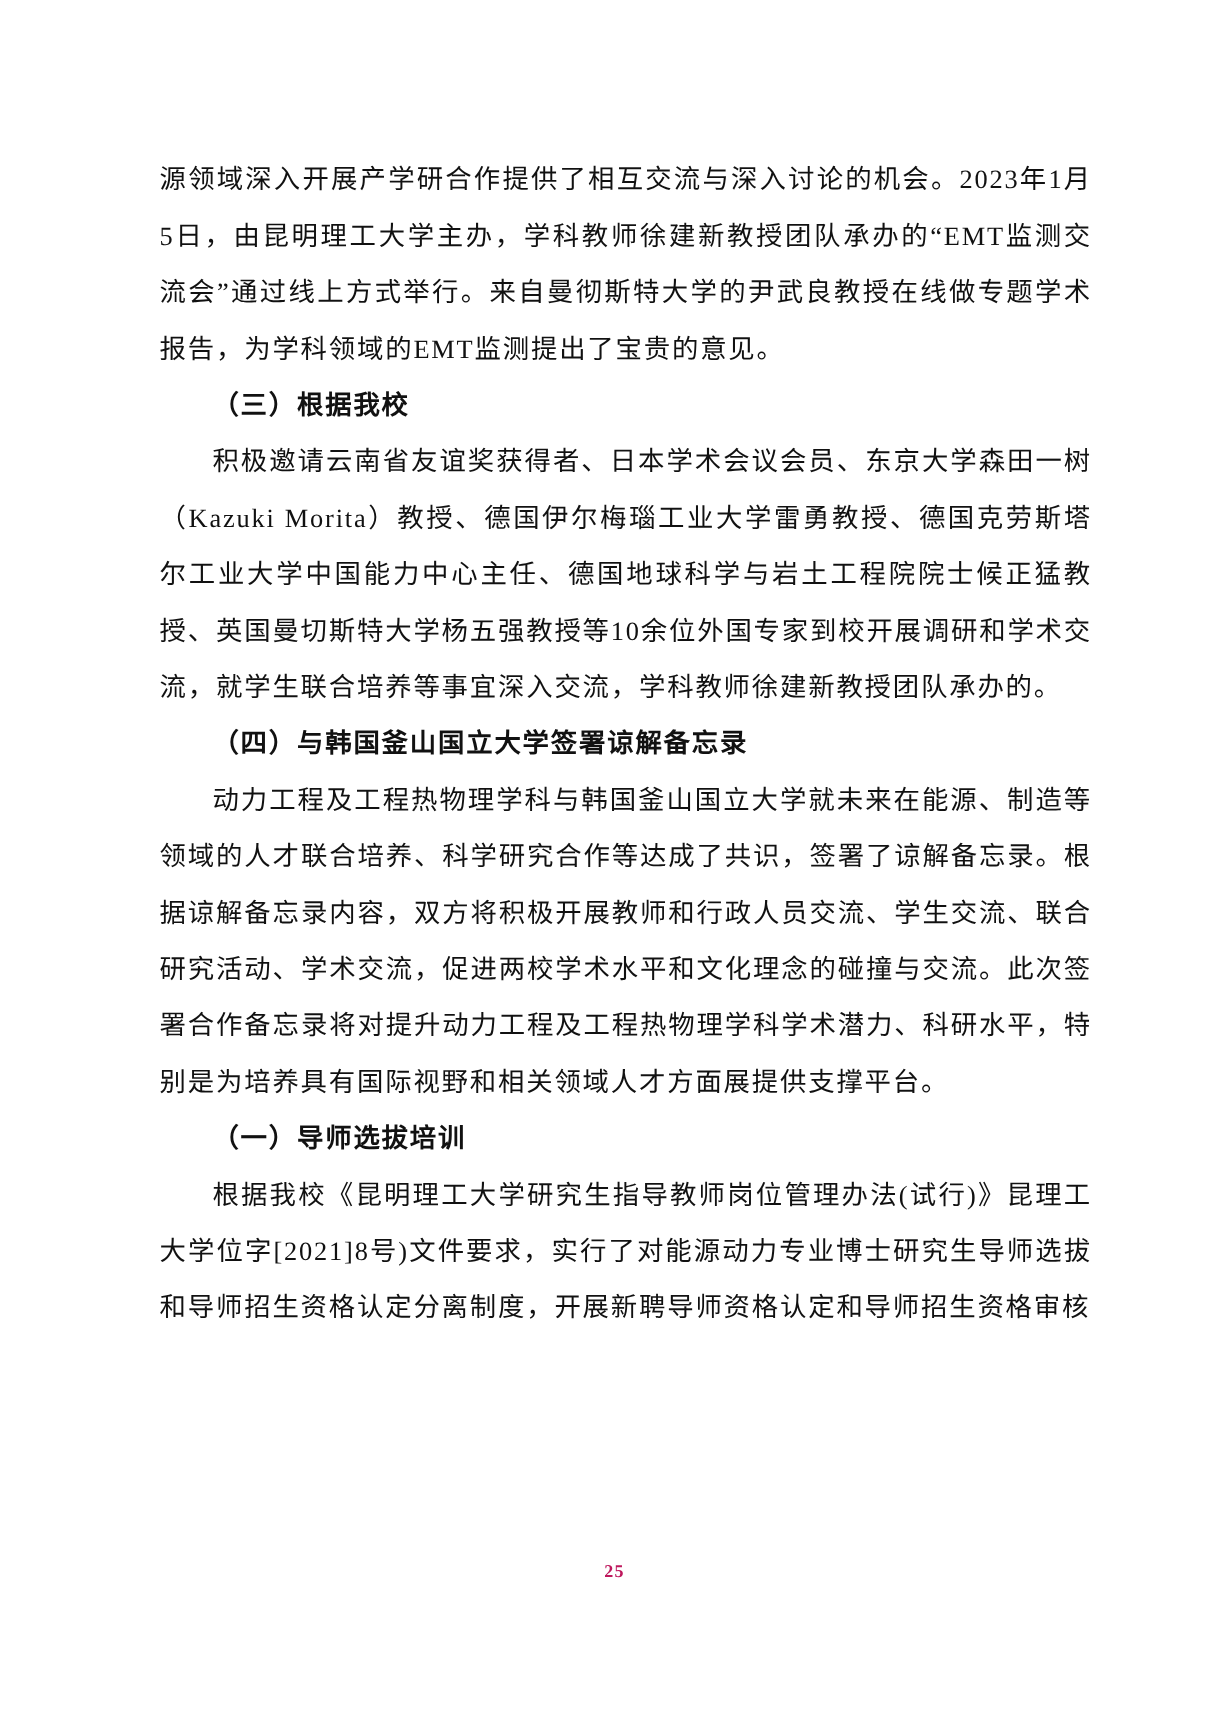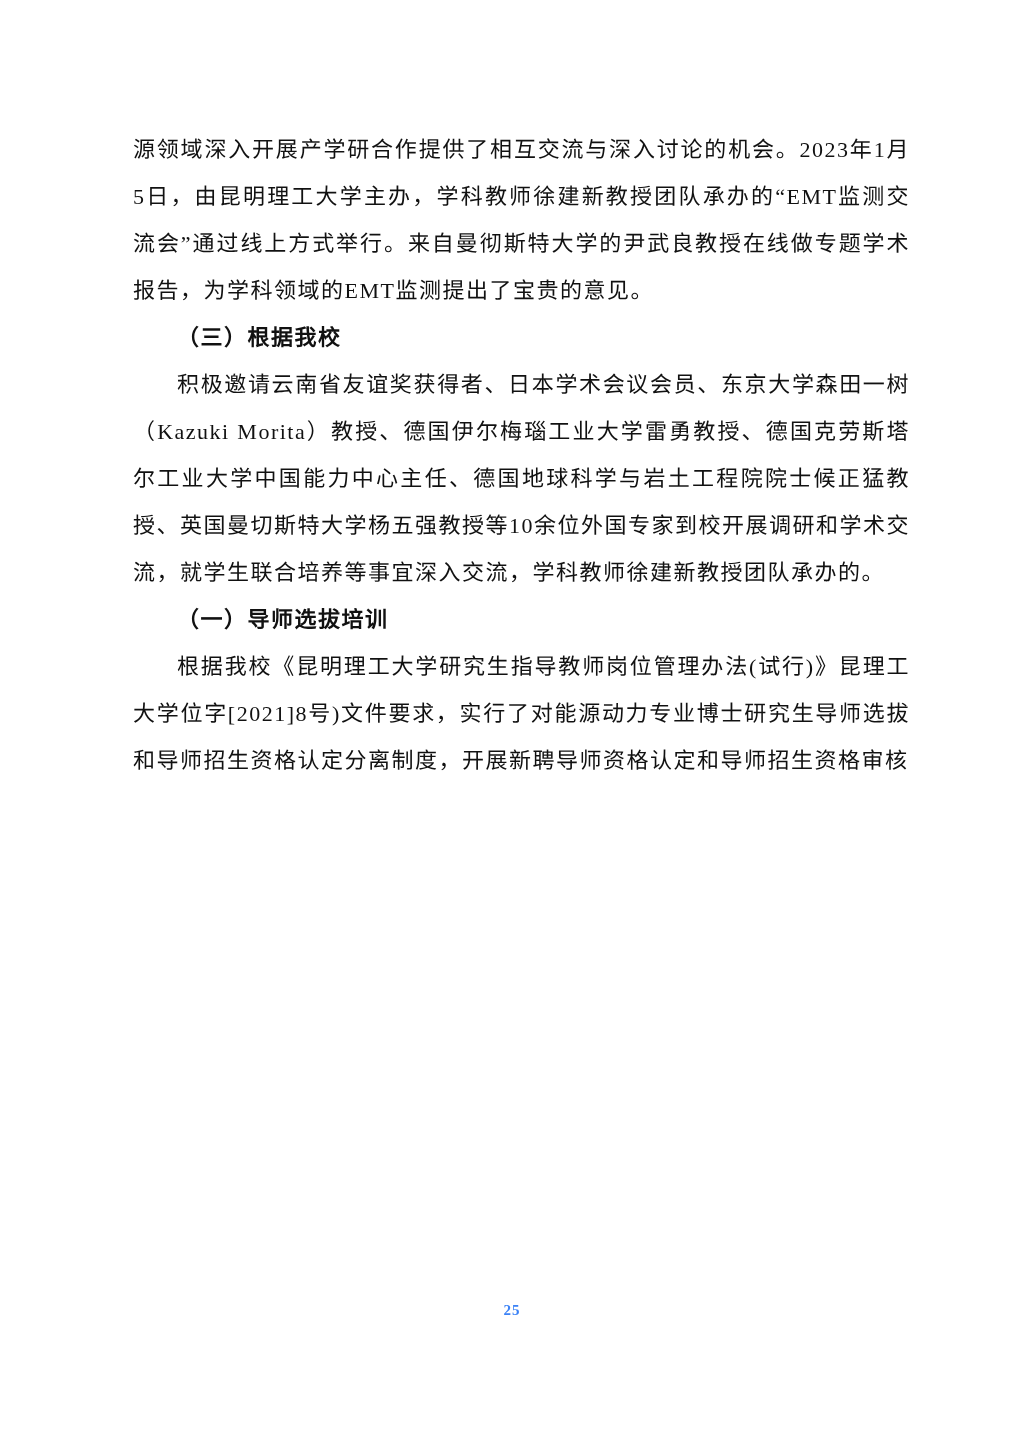--- a/index.html
+++ b/index.html
@@ -53,36 +53,38 @@
   }
   .page-number {
     position: absolute;
     left: 0;
     right: 0;
     top: 1302px;
     text-align: center;
     font-size: 15px;
     font-weight: 700;
     letter-spacing: 1px;
-    color: #3b82f6;
+    color: #be185d;
   }
 </style>
 </head>
 <body>
 
 <div class="page">
   <div class="doc-body">
 
     <p class="para no-indent">源领域深入开展产学研合作提供了相互交流与深入讨论的机会。2023年1月5日，由昆明理工大学主办，学科教师徐建新教授团队承办的“EMT监测交流会”通过线上方式举行。来自曼彻斯特大学的尹武良教授在线做专题学术报告，为学科领域的EMT监测提出了宝贵的意见。</p>
 
     <p class="heading-l2">（三）根据我校</p>
 
     <p class="para">积极邀请云南省友谊奖获得者、日本学术会议会员、东京大学森田一树（Kazuki Morita）教授、德国伊尔梅瑙工业大学雷勇教授、德国克劳斯塔尔工业大学中国能力中心主任、德国地球科学与岩土工程院院士候正猛教授、英国曼切斯特大学杨五强教授等10余位外国专家到校开展调研和学术交流，就学生联合培养等事宜深入交流，学科教师徐建新教授团队承办的。</p>
 
+    <p class="heading-l2">（四）与韩国釜山国立大学签署谅解备忘录</p>
 
+    <p class="para">动力工程及工程热物理学科与韩国釜山国立大学就未来在能源、制造等领域的人才联合培养、科学研究合作等达成了共识，签署了谅解备忘录。根据谅解备忘录内容，双方将积极开展教师和行政人员交流、学生交流、联合研究活动、学术交流，促进两校学术水平和文化理念的碰撞与交流。此次签署合作备忘录将对提升动力工程及工程热物理学科学术潜力、科研水平，特别是为培养具有国际视野和相关领域人才方面展提供支撑平台。</p>
 
 
     <p class="heading-l2">（一）导师选拔培训</p>
 
     <p class="para">根据我校《昆明理工大学研究生指导教师岗位管理办法(试行)》昆理工大学位字[2021]8号)文件要求，实行了对能源动力专业博士研究生导师选拔和导师招生资格认定分离制度，开展新聘导师资格认定和导师招生资格审核</p>
 
   </div>
 
   <div class="page-number">25</div>
 </div>

